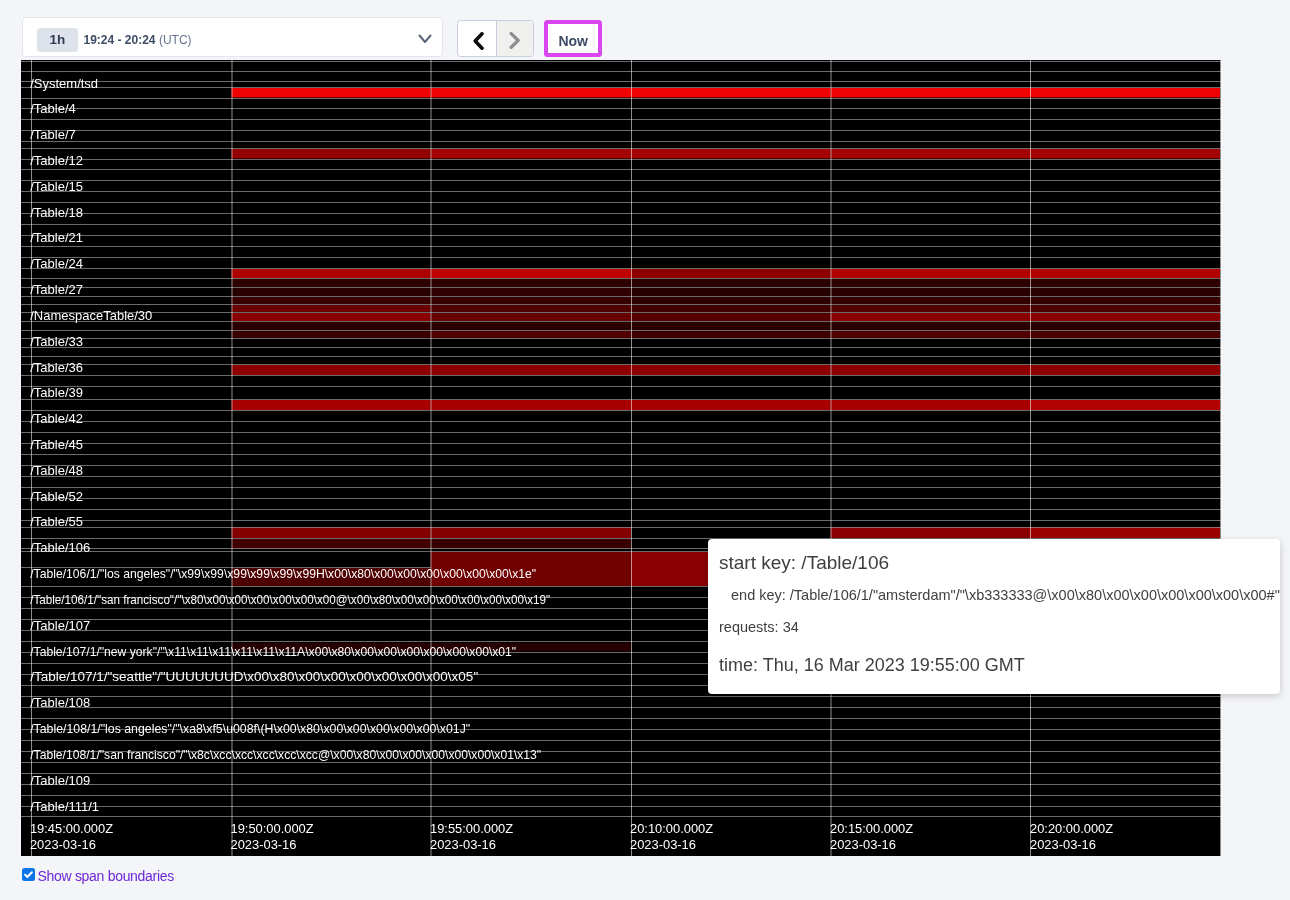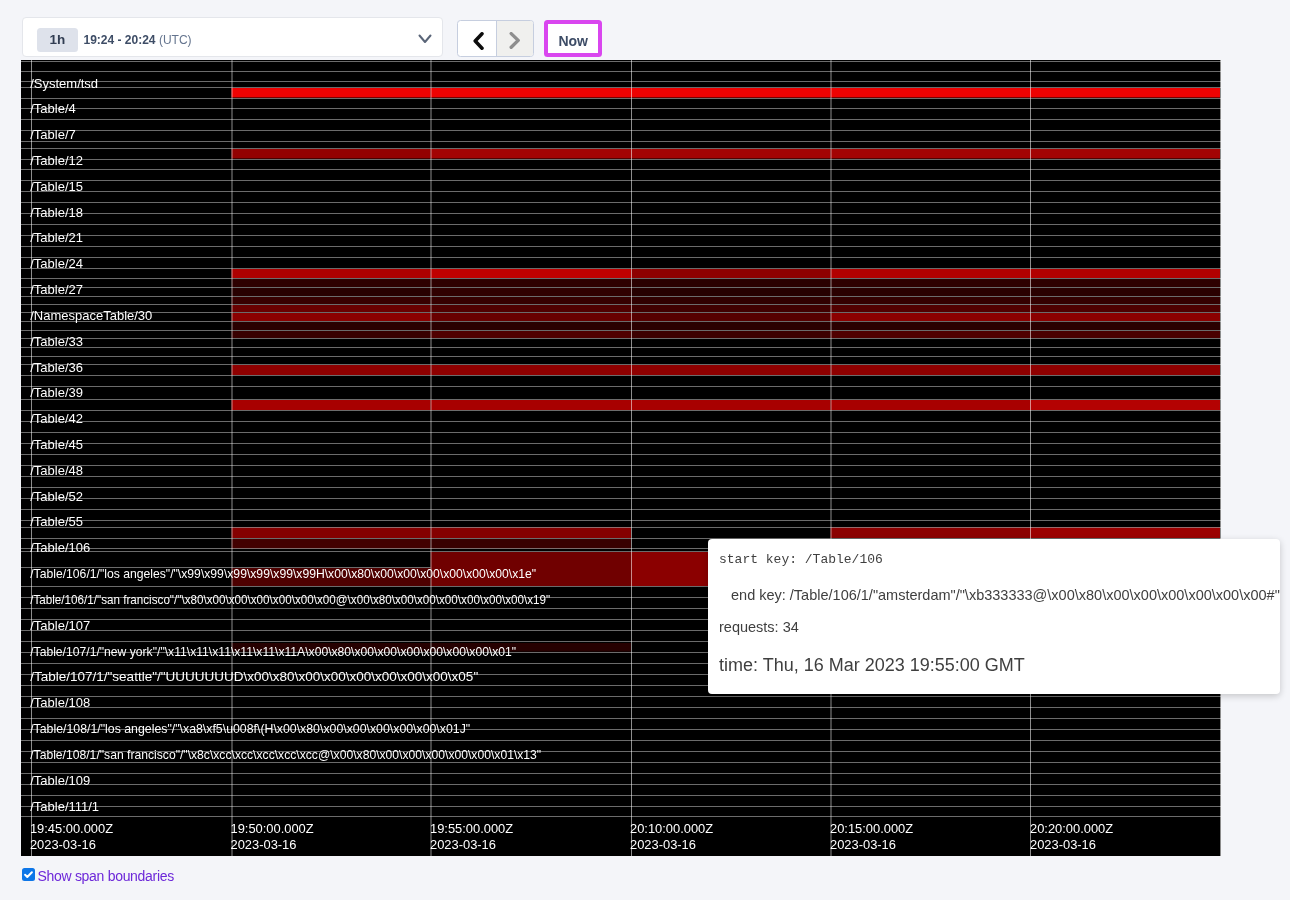--- a/index.html
+++ b/index.html
@@ -218,21 +218,21 @@
 <text x="609.0" y="773.2" font-size="12.9" fill="#ffffff">20:10:00.000Z</text>
 <text x="609.0" y="788.7" font-size="12.9" fill="#ffffff">2023-03-16</text>
 <text x="809.0" y="773.2" font-size="12.9" fill="#ffffff">20:15:00.000Z</text>
 <text x="809.0" y="788.7" font-size="12.9" fill="#ffffff">2023-03-16</text>
 <text x="1009.0" y="773.2" font-size="12.9" fill="#ffffff">20:20:00.000Z</text>
 <text x="1009.0" y="788.7" font-size="12.9" fill="#ffffff">2023-03-16</text>
 </svg>
   </div>
 
   <div class="abs" style="left:708px;top:539px;width:572px;height:155px;background:#fff;border-radius:4px;box-shadow:0 2px 7px rgba(0,0,0,0.2);"></div>
-  <div class="abs" style="left:719px;top:552px;font-size:13px;color:#3f3f3f;font-family:Liberation Mono, monospace;">start key: /Table/106</div>
+  <div class="abs" style="left:719px;top:552px;font-size:19px;color:#3f3f3f;">start key: /Table/106</div>
   <div class="abs" style="left:719px;top:586.5px;font-size:14.5px;color:#3f3f3f;margin-left:12px;">end key: /Table/106/1/"amsterdam"/"\xb333333@\x00\x80\x00\x00\x00\x00\x00\x00#"</div>
   <div class="abs" style="left:719px;top:619px;font-size:14.5px;color:#3f3f3f;">requests: 34</div>
   <div class="abs" style="left:719px;top:654.5px;font-size:18px;color:#3f3f3f;">time: Thu, 16 Mar 2023 19:55:00 GMT</div>
 
   <svg class="abs" style="left:21.5px;top:868px" width="13" height="13" viewBox="0 0 13 13">
     <rect x="0" y="0" width="13" height="13" rx="2.5" fill="#0d76e8"></rect>
     <polyline points="3.1,6.8 5.3,9 9.9,4.2" fill="none" stroke="#fff" stroke-width="2" stroke-linecap="round" stroke-linejoin="round"></polyline>
   </svg>
   <div class="abs" style="left:37.5px;top:867.5px;font-size:14px;letter-spacing:-0.3px;color:#6d28d9;">Show span boundaries</div>
 

